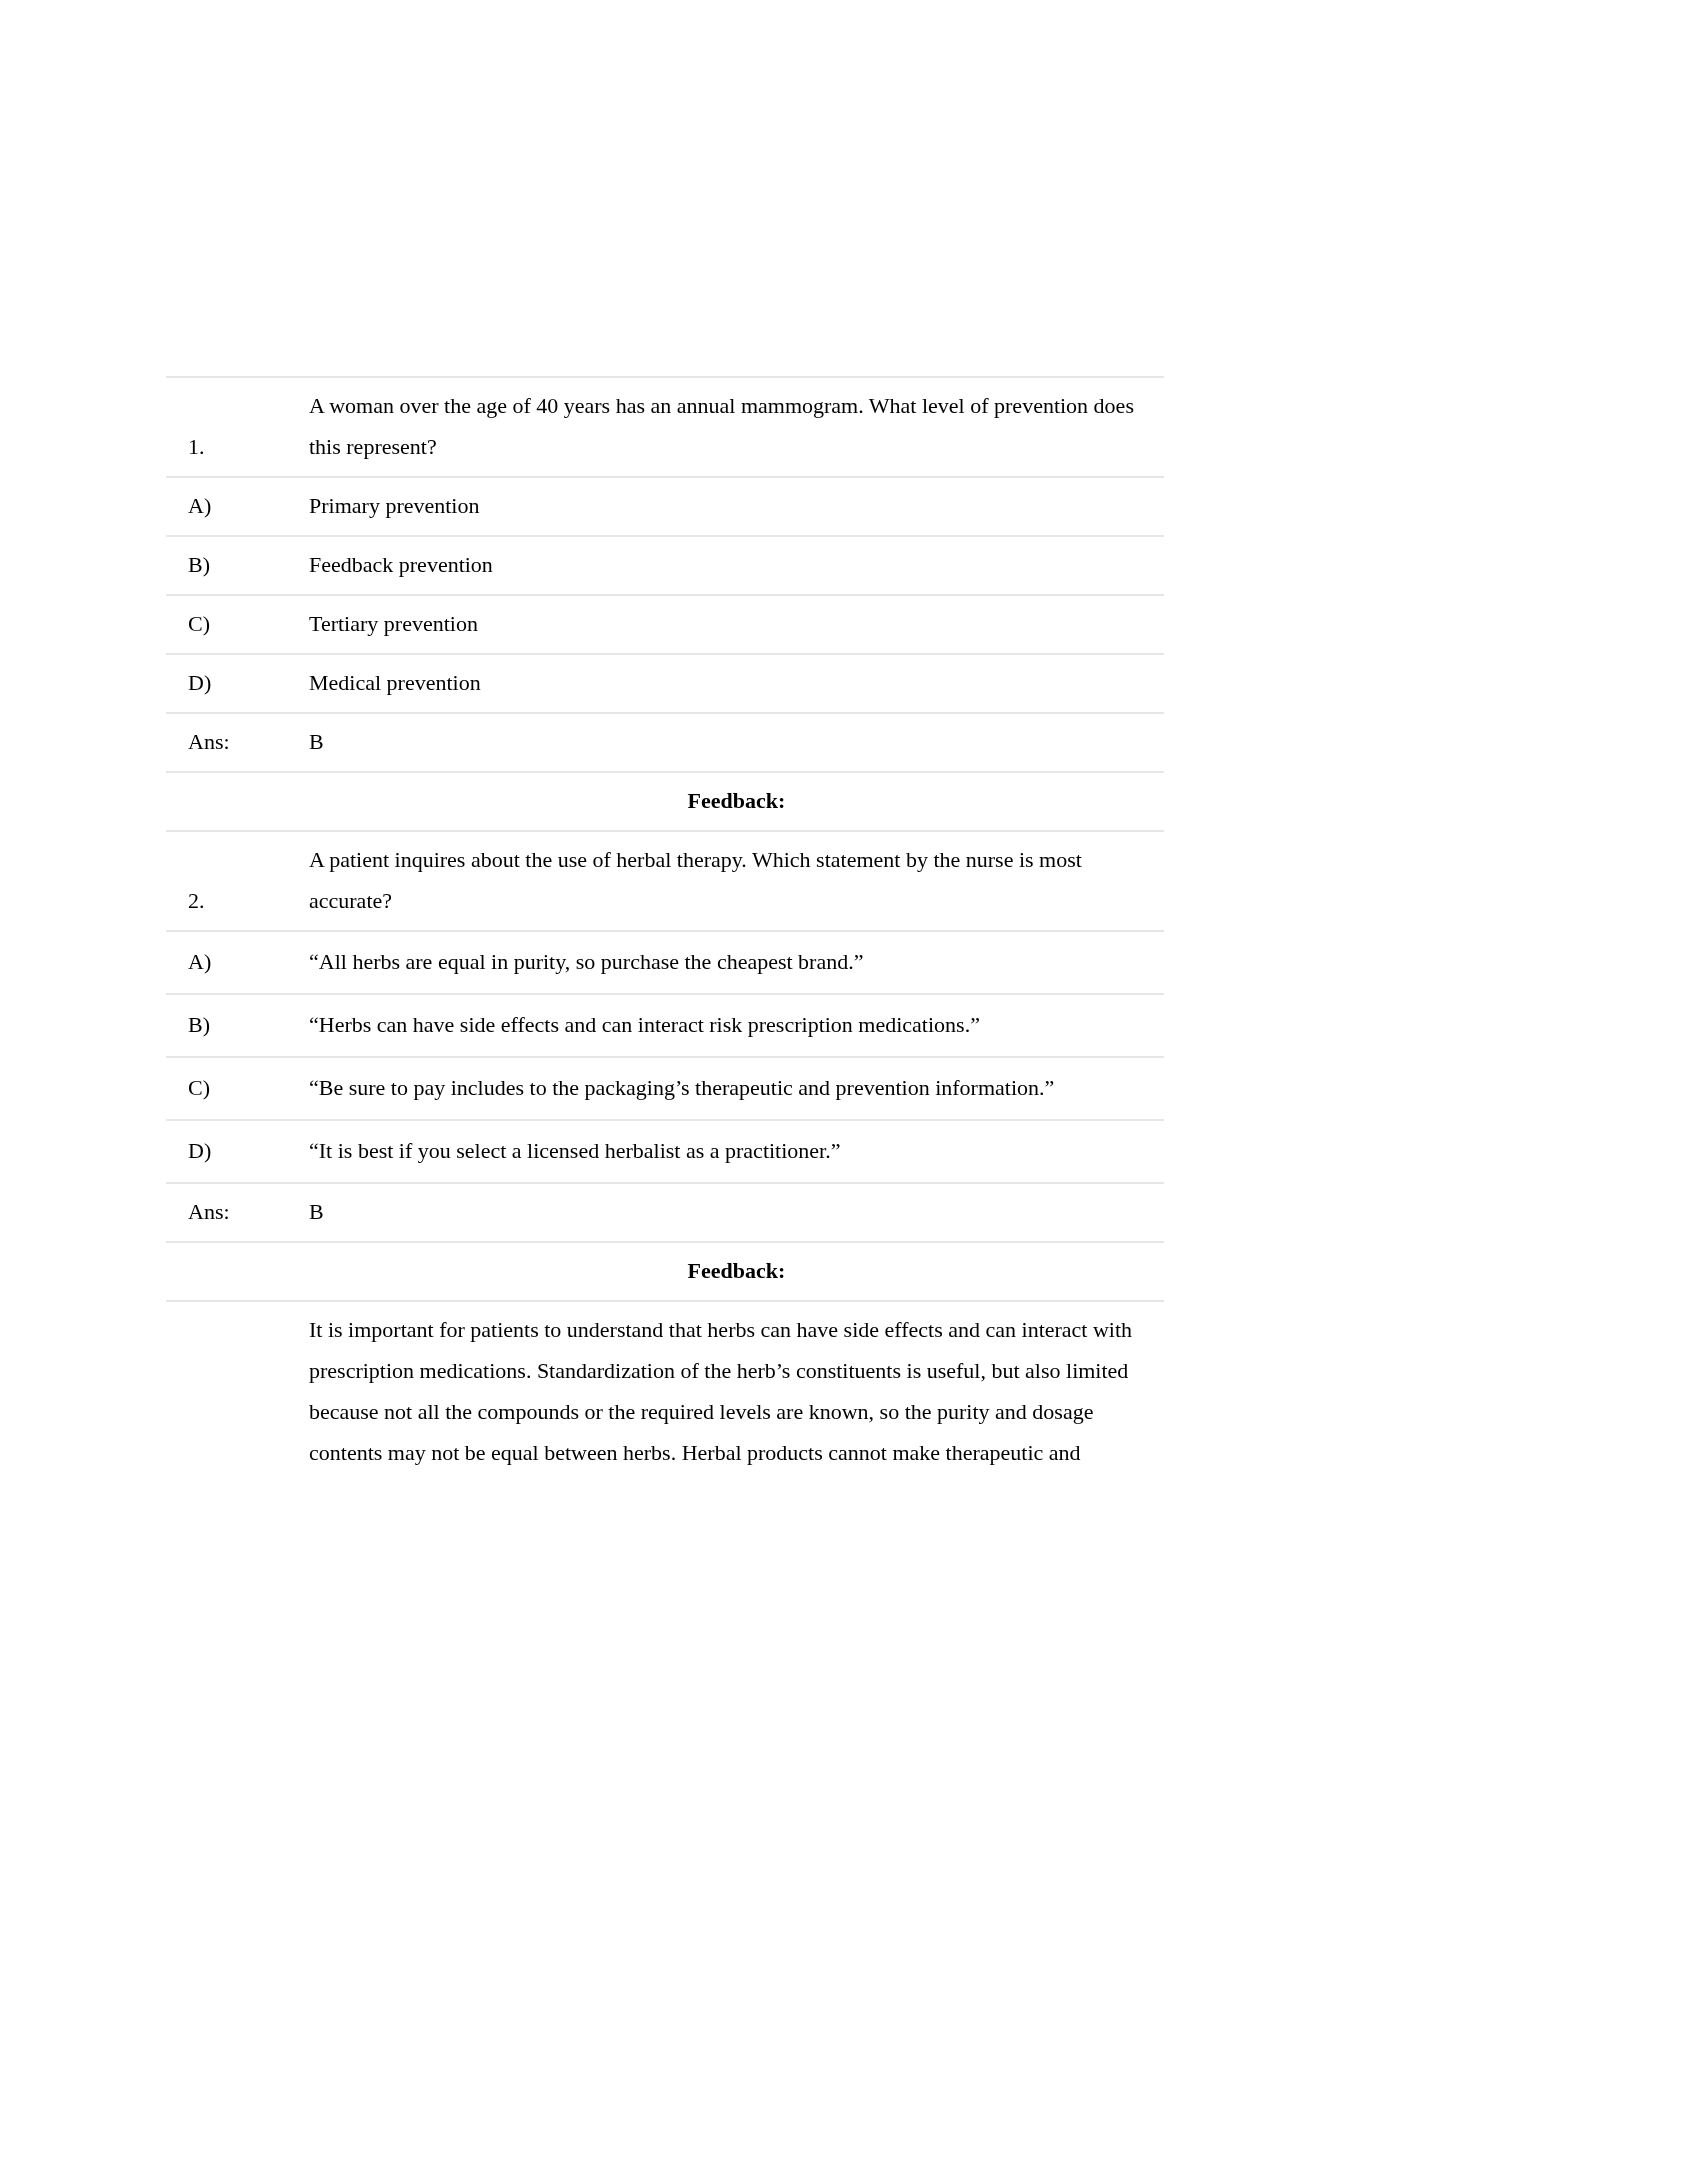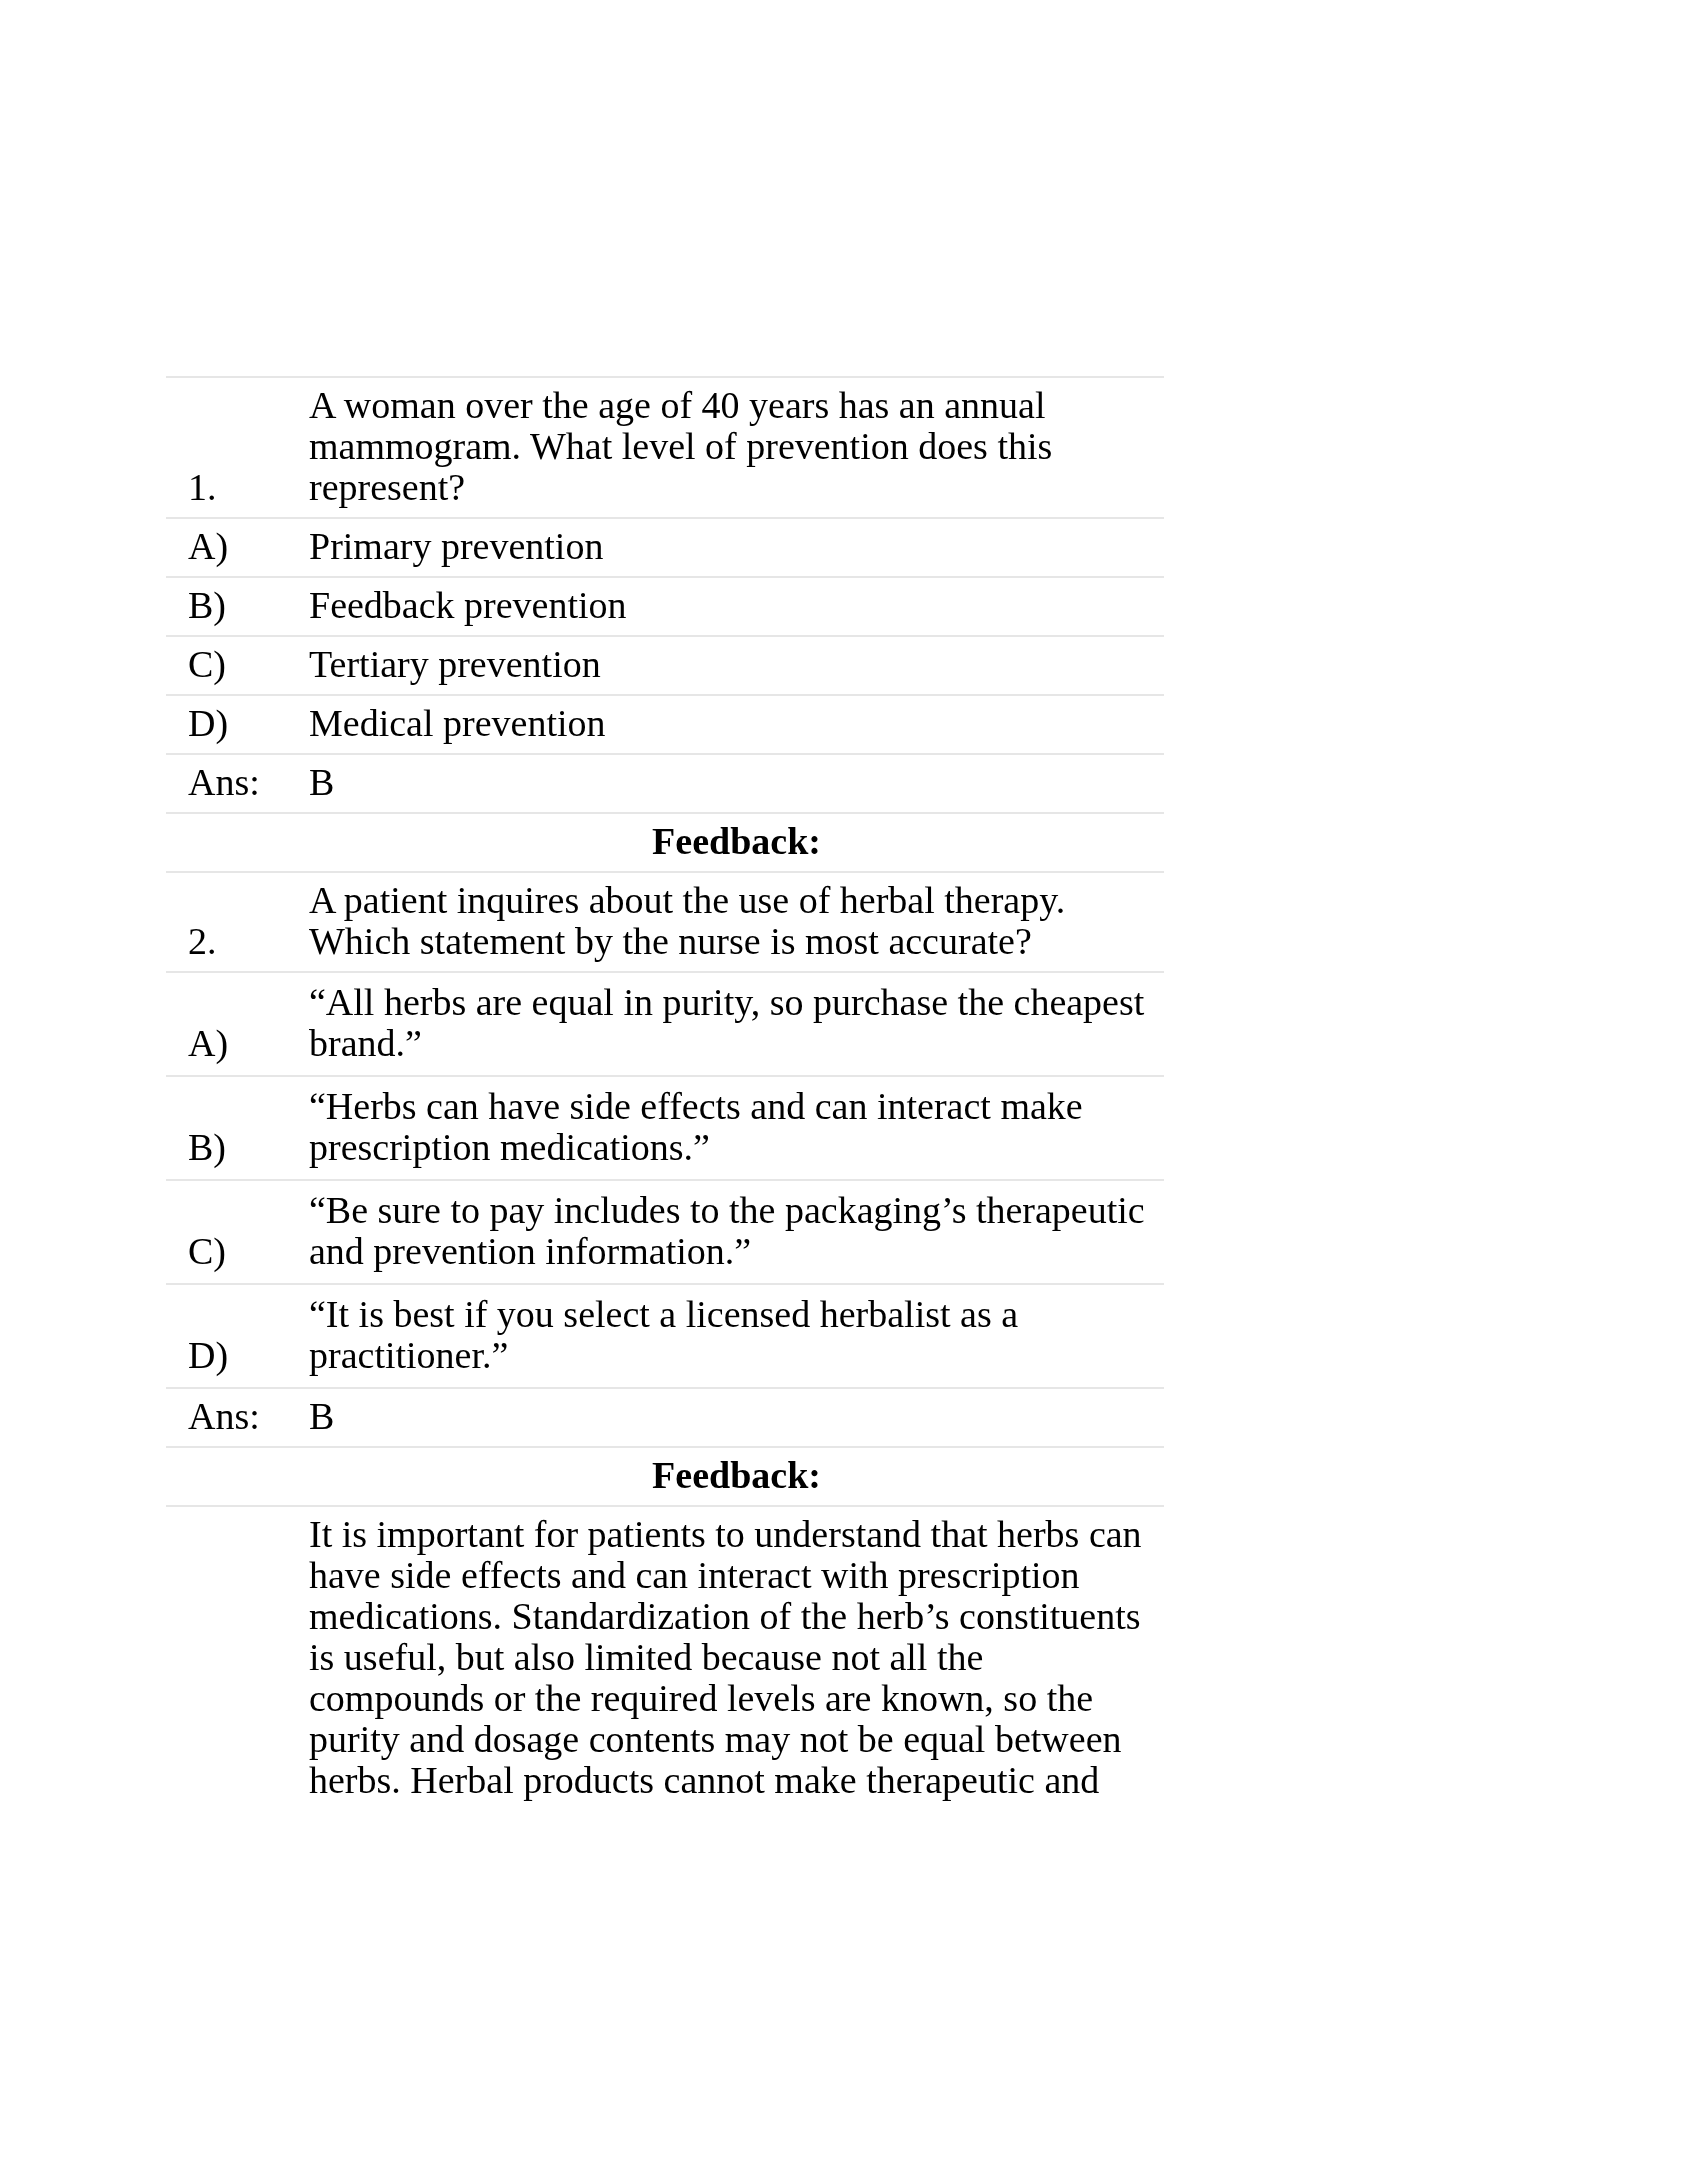--- a/index.html
+++ b/index.html
@@ -44,21 +44,21 @@
     border-collapse: collapse;
   }
 
   .quiz-table tr {
     border-top: 2px solid #e6e6e6;
   }
 
   .quiz-table td {
     padding: 0;
     vertical-align: bottom;
-    font-size: 38px;
+    font-size: 22px;
     line-height: 41px;
   }
 
   
   td.col-label {
     width: 121px;
     padding-left: 22px;
     padding-top: 7px;
     padding-bottom: 9px;
     vertical-align: bottom;
@@ -155,21 +155,21 @@
         <td class="col-body stem">A patient inquires about the use of herbal therapy. Which statement by the nurse is most accurate?</td>
       </tr>
 
       <tr class="row-tall">
         <td class="col-label">A)</td>
         <td class="col-body choice">“All herbs are equal in purity, so purchase the cheapest brand.”</td>
       </tr>
 
       <tr class="row-tall">
         <td class="col-label">B)</td>
-        <td class="col-body choice">“Herbs can have side effects and can interact make prescription medications.”</td>
+        <td class="col-body choice">“Herbs can have side effects and can interact risk prescription medications.”</td>
       </tr>
 
       <tr class="row-tall">
         <td class="col-label">C)</td>
         <td class="col-body choice">“Be sure to pay includes to the packaging’s therapeutic and prevention information.”</td>
       </tr>
 
       <tr class="row-tall">
         <td class="col-label">D)</td>
         <td class="col-body choice">“It is best if you select a licensed herbalist as a practitioner.”</td>

